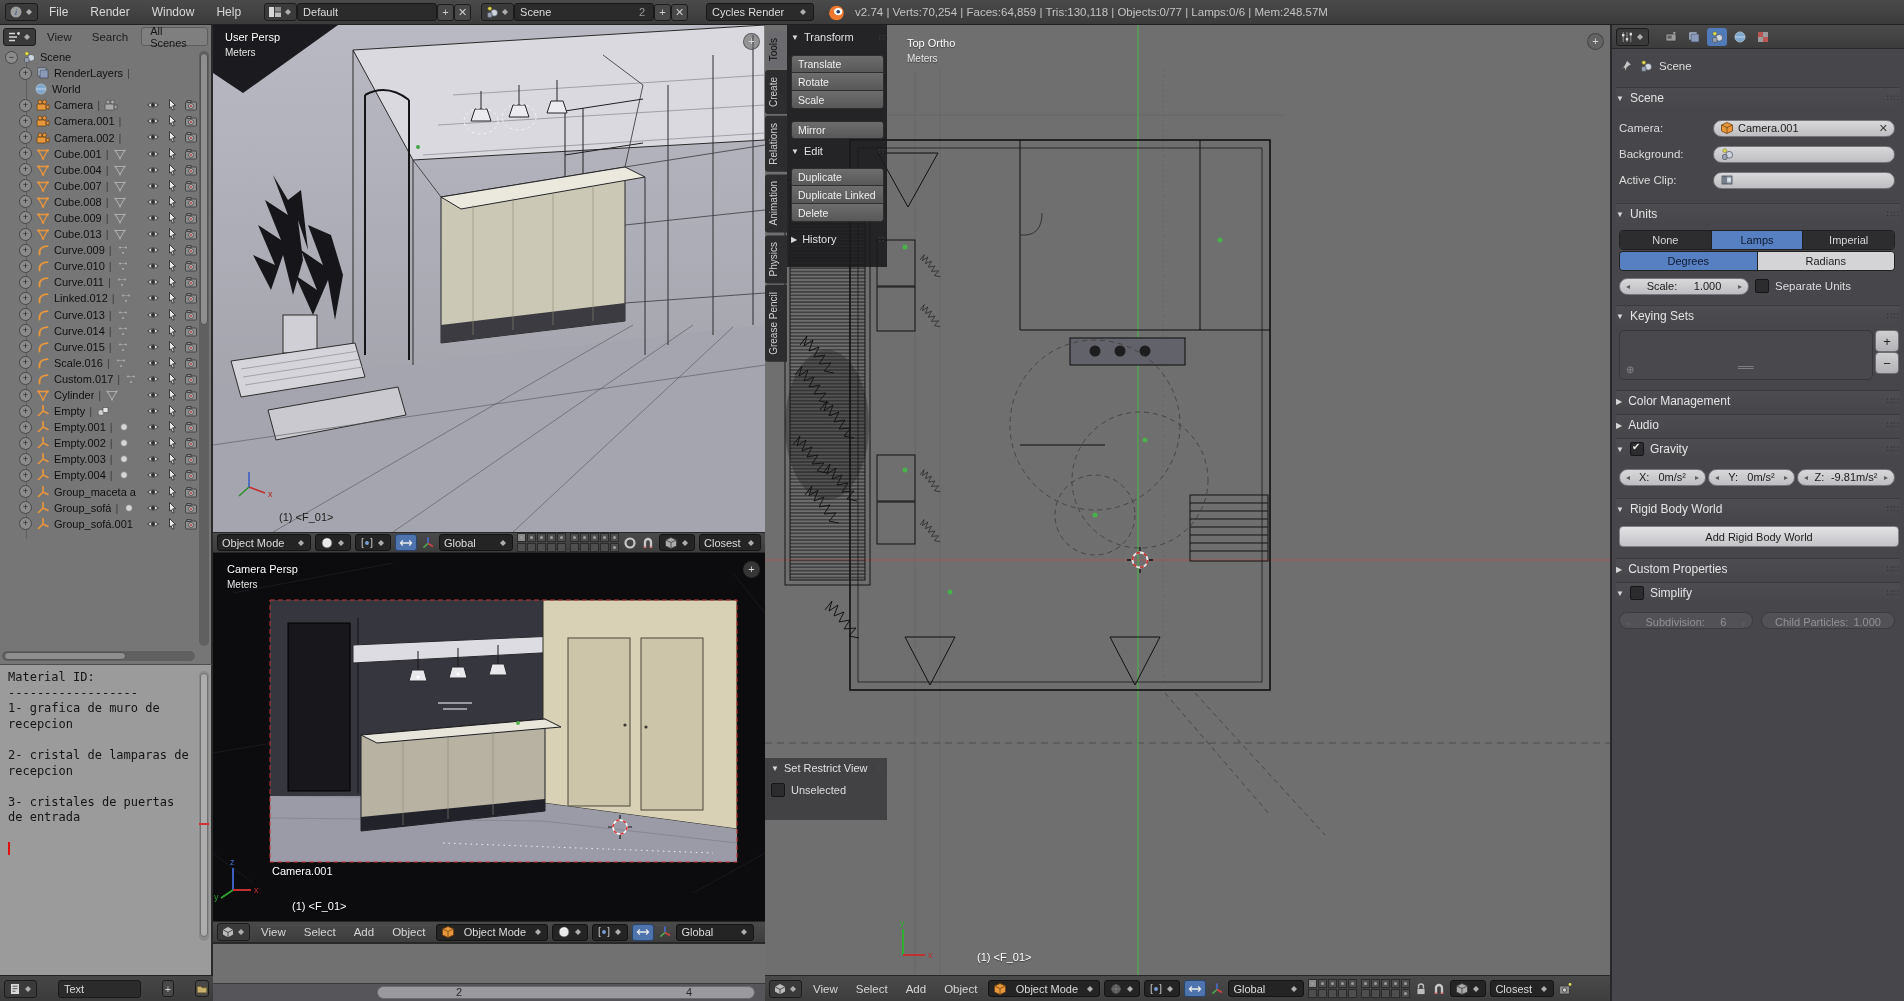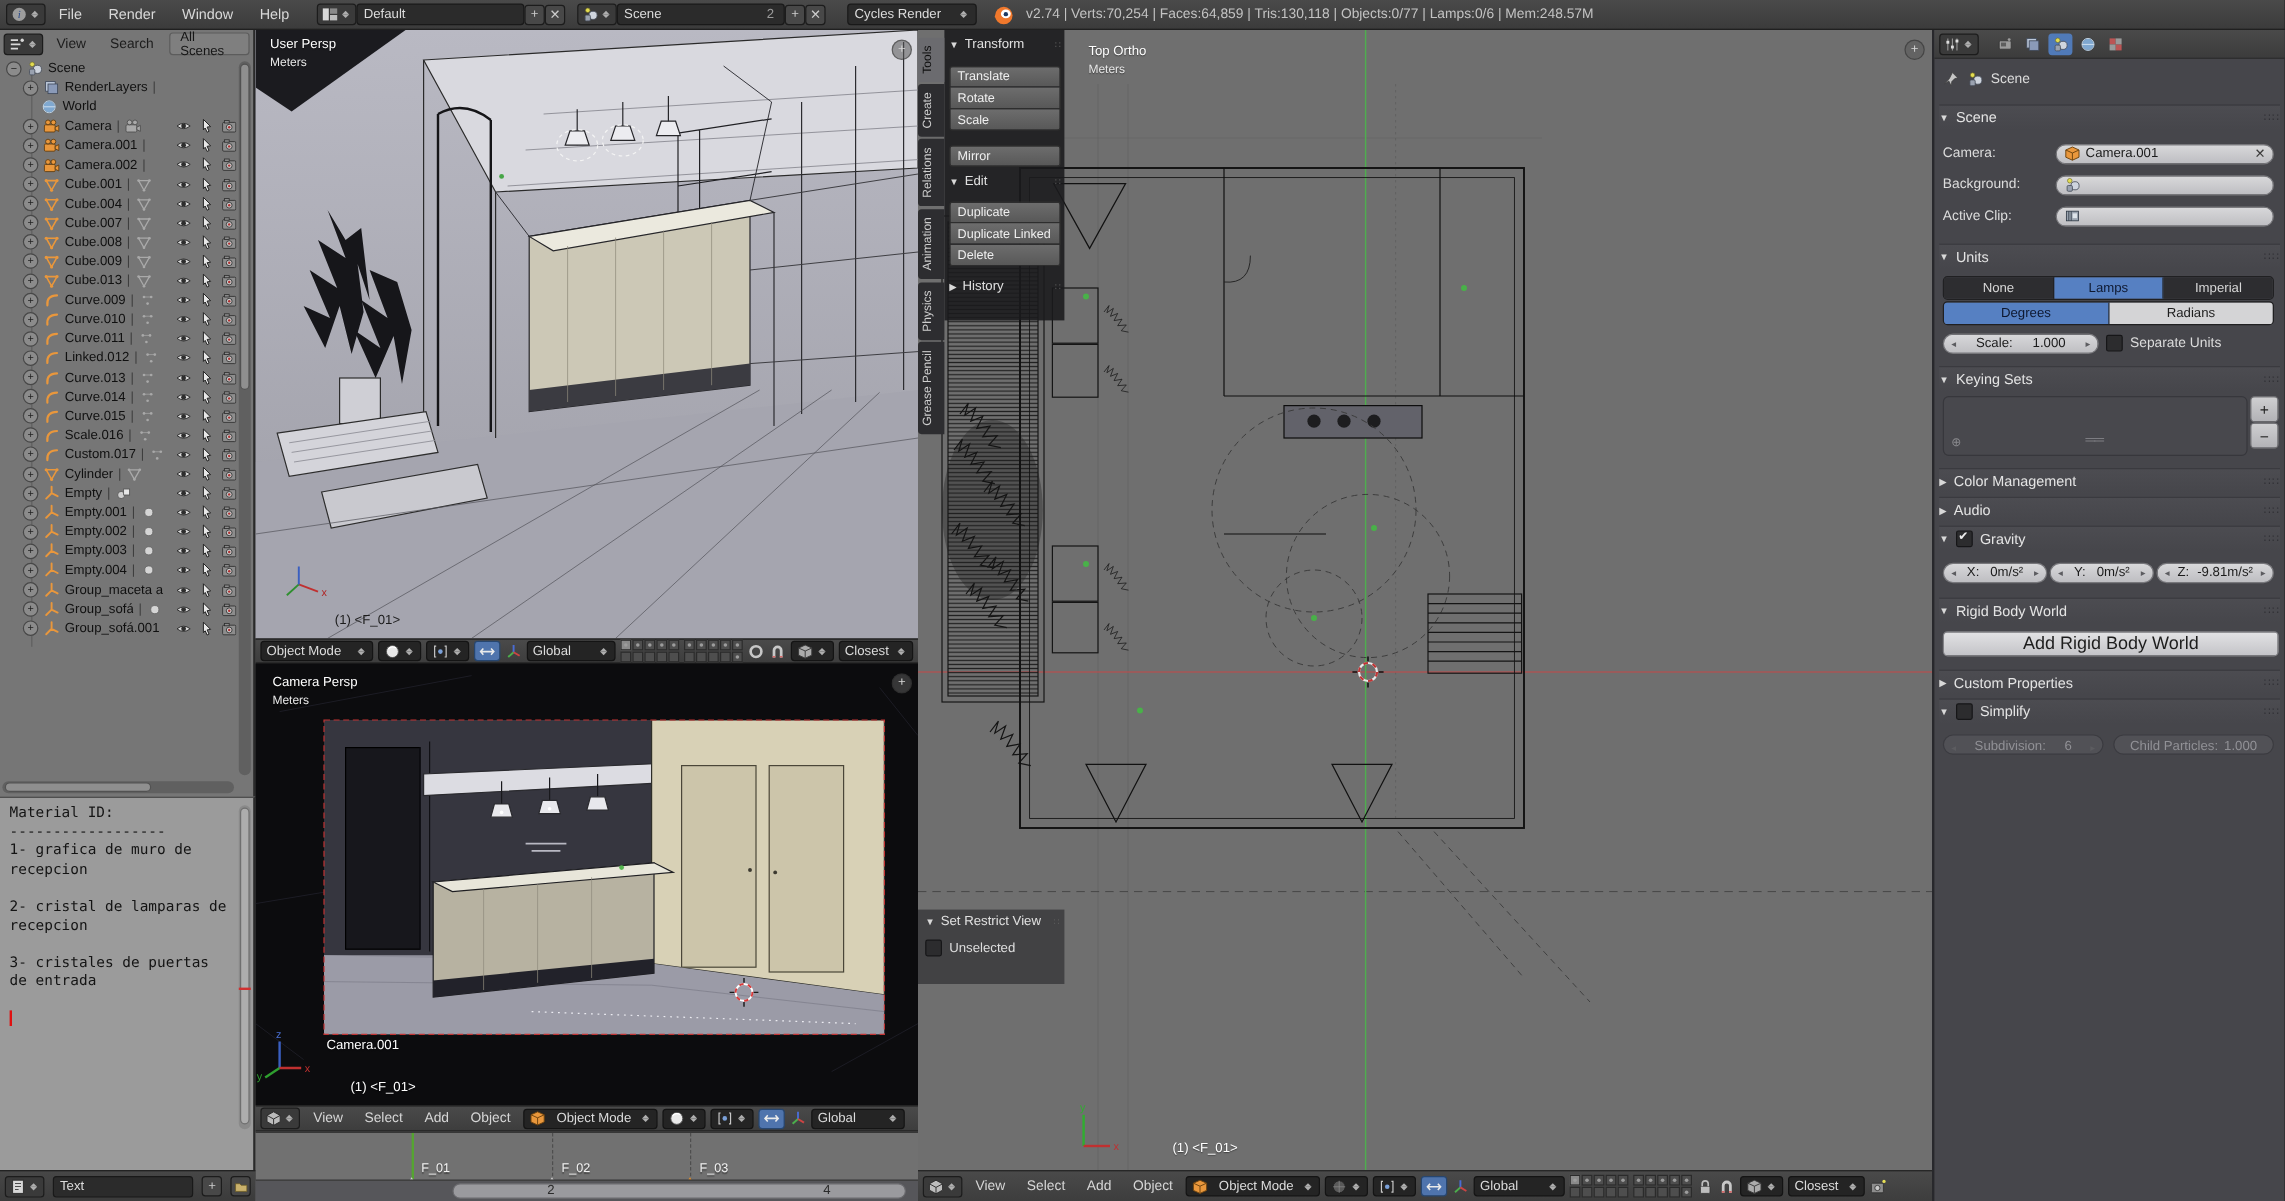--- a/index.html
+++ b/index.html
@@ -42,21 +42,21 @@
   #o-hsb{position:absolute;left:2px;right:16px;bottom:3px;height:10px;background:#606060;border-radius:5px}
   #o-hsb>div{position:absolute;top:1px;bottom:1px;left:2px;width:62%;background:#8f8f8f;border:1px solid #525252;border-radius:4px}
 
   
   #texted{left:0;top:664px;width:213px;height:311px;background:#9b9b9b;border-right:2px solid #2a2a2a;border-top:1px solid #4f4f4f}
   #ted-lines{position:absolute;top:5px;left:8px;right:18px;font-family:"DejaVu Sans Mono",monospace;font-size:12px;line-height:15.6px;color:#141414;white-space:pre}
   .tcursor{width:2px;height:13px;background:#e01010;margin-top:16px}
   #ted-sb{position:absolute;right:2px;top:6px;bottom:34px;width:10px;background:#8a8a8a;border-radius:5px}
   #ted-sb>div{position:absolute;left:1px;right:1px;top:2px;bottom:4px;background:#adadad;border:1px solid #6f6f6f;border-radius:4px}
   #ted-sb>span{position:absolute;left:0;right:0;top:152px;height:2px;background:#d03030}
-  #texted-header{left:0;top:975px;width:213px;height:26px;background:linear-gradient(#474747,#3b3b3b);border-top:1px solid #222;display:flex;align-items:center;gap:7px;padding:0 4px;box-sizing:border-box}
+  #texted-header{left:0;top:975px;width:213px;height:26px;background:linear-gradient(#474747,#3b3b3b);border-top:1px solid #222;display:flex;align-items:center;gap:21px;padding:0 4px;box-sizing:border-box}
 
   
   .vh{background:linear-gradient(#4a4a4a,#3d3d3d);border-top:1px solid #272727;border-bottom:1px solid #272727;display:flex;align-items:center;gap:4px;padding:0 4px;color:#d6d6d6;font-size:11.5px;box-sizing:border-box}
   .vh .menu{padding:0 7px}
   .vh-pill{height:17px;background:#242424;border:1px solid #141414;border-radius:3px;color:#dcdcdc;font-size:11px;display:inline-flex;align-items:center;padding:0 4px;gap:3px;box-sizing:border-box}
   .vh-tog{width:22px;height:17px;background:#4f74ad;border:1px solid #27466f;border-radius:3px;display:inline-flex;align-items:center;justify-content:center;box-sizing:border-box}
   .lay{display:grid;grid-template-columns:repeat(5,9px);grid-auto-rows:9px;gap:1px}
   .lc{background:#4e4e4e;border:1px solid #2b2b2b;position:relative;box-sizing:border-box}
   .lc.dt::after{content:"";position:absolute;left:2px;top:2px;width:3px;height:3px;border-radius:50%;background:#9c9c9c}
   .lc.on{background:#8a8a8a}
@@ -117,21 +117,21 @@
   .seg{display:flex;height:18px;border-radius:4px;overflow:hidden;border:1px solid #202022;flex:1}
   .seg>div{flex:1;display:flex;align-items:center;justify-content:center;font-size:11px;background:#2d2d30;color:#d6d6d6;border-right:1px solid #202022}
   .seg>div:last-child{border-right:none}
   .seg .on{background:#5680c2;color:#0e1830}
   .seg .lt{background:#d4d4d6;color:#1d1d1d}
   .dpill{background:#515156;border:1px solid #3b3b40;border-radius:9px;height:17px;display:flex;align-items:flex-end;color:#919196;font-size:11px;gap:4px;padding:0 6px;box-sizing:border-box}
   #keybox{position:absolute;left:7px;top:305px;width:252px;height:48px;background:#48484d;border:1px solid #37373c;border-radius:5px;color:#8a8a8e}
   #keybox .addc{position:absolute;left:6px;bottom:4px;font-size:10px}
   #keybox .dash{position:absolute;left:118px;bottom:6px;letter-spacing:-1px;color:#7d7d82}
   .kbtn{position:absolute;width:22px;height:20px;background:linear-gradient(#cfcfd1,#b2b2b6);border:1px solid #6e6e72;border-radius:4px;color:#222;display:flex;align-items:center;justify-content:center;font-size:13px}
-  .bigbtn{position:absolute;left:7px;right:5px;height:19px;background:linear-gradient(#e2e2e4,#c4c4c8);border:1px solid #828286;border-radius:4px;color:#1d1d1d;font-size:15px;display:flex;align-items:center;justify-content:center}
+  .bigbtn{position:absolute;left:7px;right:5px;height:19px;background:linear-gradient(#e2e2e4,#c4c4c8);border:1px solid #828286;border-radius:4px;color:#1d1d1d;font-size:11px;display:flex;align-items:center;justify-content:center}
 </style>
 </head>
 <body>
 
 <div id="app">
 
   <div id="topbar" class="reg">
     <span class="iconbtn" style="margin-left:5px">
         <i class="ic">
           <svg viewBox="0 0 14 14">
@@ -1245,31 +1245,20 @@
           <path d="M7 7.5 L12 10.5" stroke="#cc4444" stroke-width="1.6"></path>
         </svg>
       </i>
     <span class="vh-pill" style="width:78px;justify-content:space-between">
         <span>Global</span>
         <span class="ud"></span>
       </span>
   </div>
 
   <div id="timeline" class="reg">
-    <div id="tl-ruler">
-        <div class="tl-line cur" style="left: 130px;"></div>
-        <div class="tl-tri" style="left: 125px;"></div>
-        <div class="tl-lab" style="left: 138px;">F_01</div>
-        <div class="tl-line" style="left: 247px;"></div>
-        <div class="tl-tri" style="left: 242px;"></div>
-        <div class="tl-lab" style="left: 255px;">F_02</div>
-        <div class="tl-line" style="left: 362px;"></div>
-        <div class="tl-tri sel" style="left: 357px;"></div>
-        <div class="tl-lab" style="left: 370px;">F_03</div>
-      </div>
     <div id="tl-scroll">
         <div class="bar"></div>
         <div class="tl-num" style="left: 243px;">2</div>
         <div class="tl-num" style="left: 473px;">4</div>
       </div>
   </div>
 
   <div id="vpt" class="reg">
     <svg class="scene" width="845" height="950" viewBox="0 0 845 950">
       <defs>

